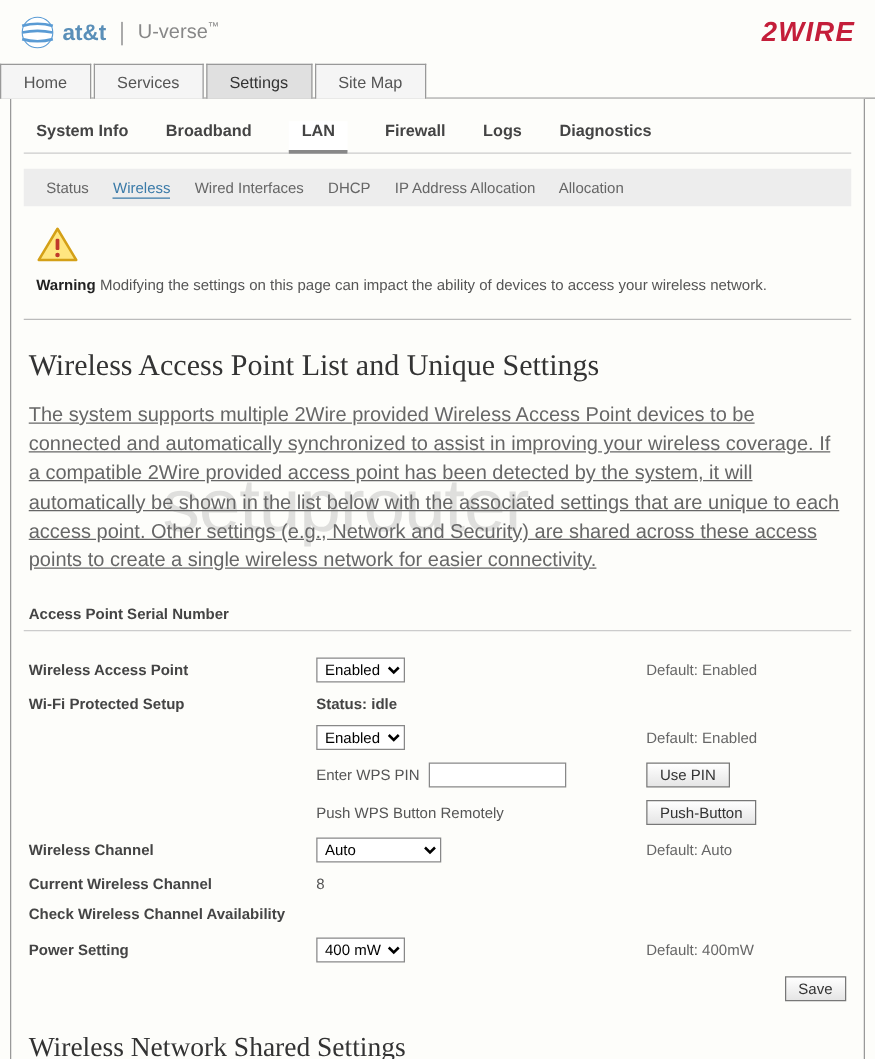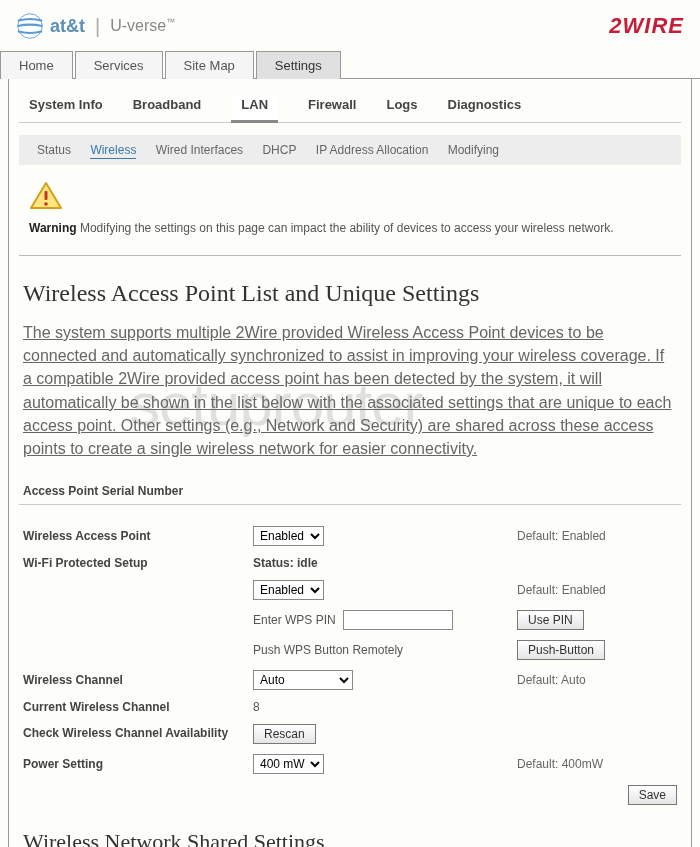--- a/index.html
+++ b/index.html
@@ -250,42 +250,42 @@
     <span class="att-text">at&amp;t</span>
     <span class="divider-v">|</span>
     <span class="uverse-text"><span>U-verse</span><span class="tm">™</span></span>
   </div>
   <div class="twowire-logo">2WIRE</div>
 </div>
 
 <div class="main-tabs">
   <div class="main-tab">Home</div>
   <div class="main-tab">Services</div>
+  <div class="main-tab active">Settings</div>
   <div class="main-tab">Site Map</div>
-  <div class="main-tab active">Settings</div>
 </div>
 
 <div class="content-box">
 
   <div class="sub-tabs">
     <div class="sub-tab">System Info</div>
     <div class="sub-tab">Broadband</div>
     <div class="sub-tab active">LAN</div>
     <div class="sub-tab">Firewall</div>
     <div class="sub-tab">Logs</div>
     <div class="sub-tab">Diagnostics</div>
   </div>
 
   <div class="tertiary-nav">
     <span>Status</span>
     <span class="active">Wireless</span>
     <span>Wired Interfaces</span>
     <span>DHCP</span>
     <span>IP Address Allocation</span>
-    <span>Modifying</span>
+    <span>Allocation</span>
   </div>
 
   <div class="warning-box">
     <svg class="warn-icon" viewBox="0 0 34 30">
       <path d="M17 2 L32 27 L2 27 Z" fill="#ffe680" stroke="#d4a017" stroke-width="2" stroke-linejoin="round"></path>
       <rect x="15.5" y="10" width="3" height="9" fill="#c0392b" rx="1"></rect>
       <circle cx="17" cy="23" r="1.8" fill="#c0392b"></circle>
     </svg>
     <div>
       <strong>Warning</strong>
@@ -339,23 +339,20 @@
     <div class="form-default">Default: Auto</div>
   </div>
 
   <div class="form-row">
     <div class="form-label">Current Wireless Channel</div>
     <div class="form-control">8</div>
   </div>
 
   <div class="form-row">
     <div class="form-label" style="line-height:1.3;">Check Wireless Channel Availability</div>
-    <div class="form-control">
-      <button class="btn">Rescan</button>
-    </div>
   </div>
 
   <div class="form-row">
     <div class="form-label">Power Setting</div>
     <div class="form-control">
       <select><option>400 mW</option></select>
     </div>
     <div class="form-default">Default: 400mW</div>
   </div>
 

